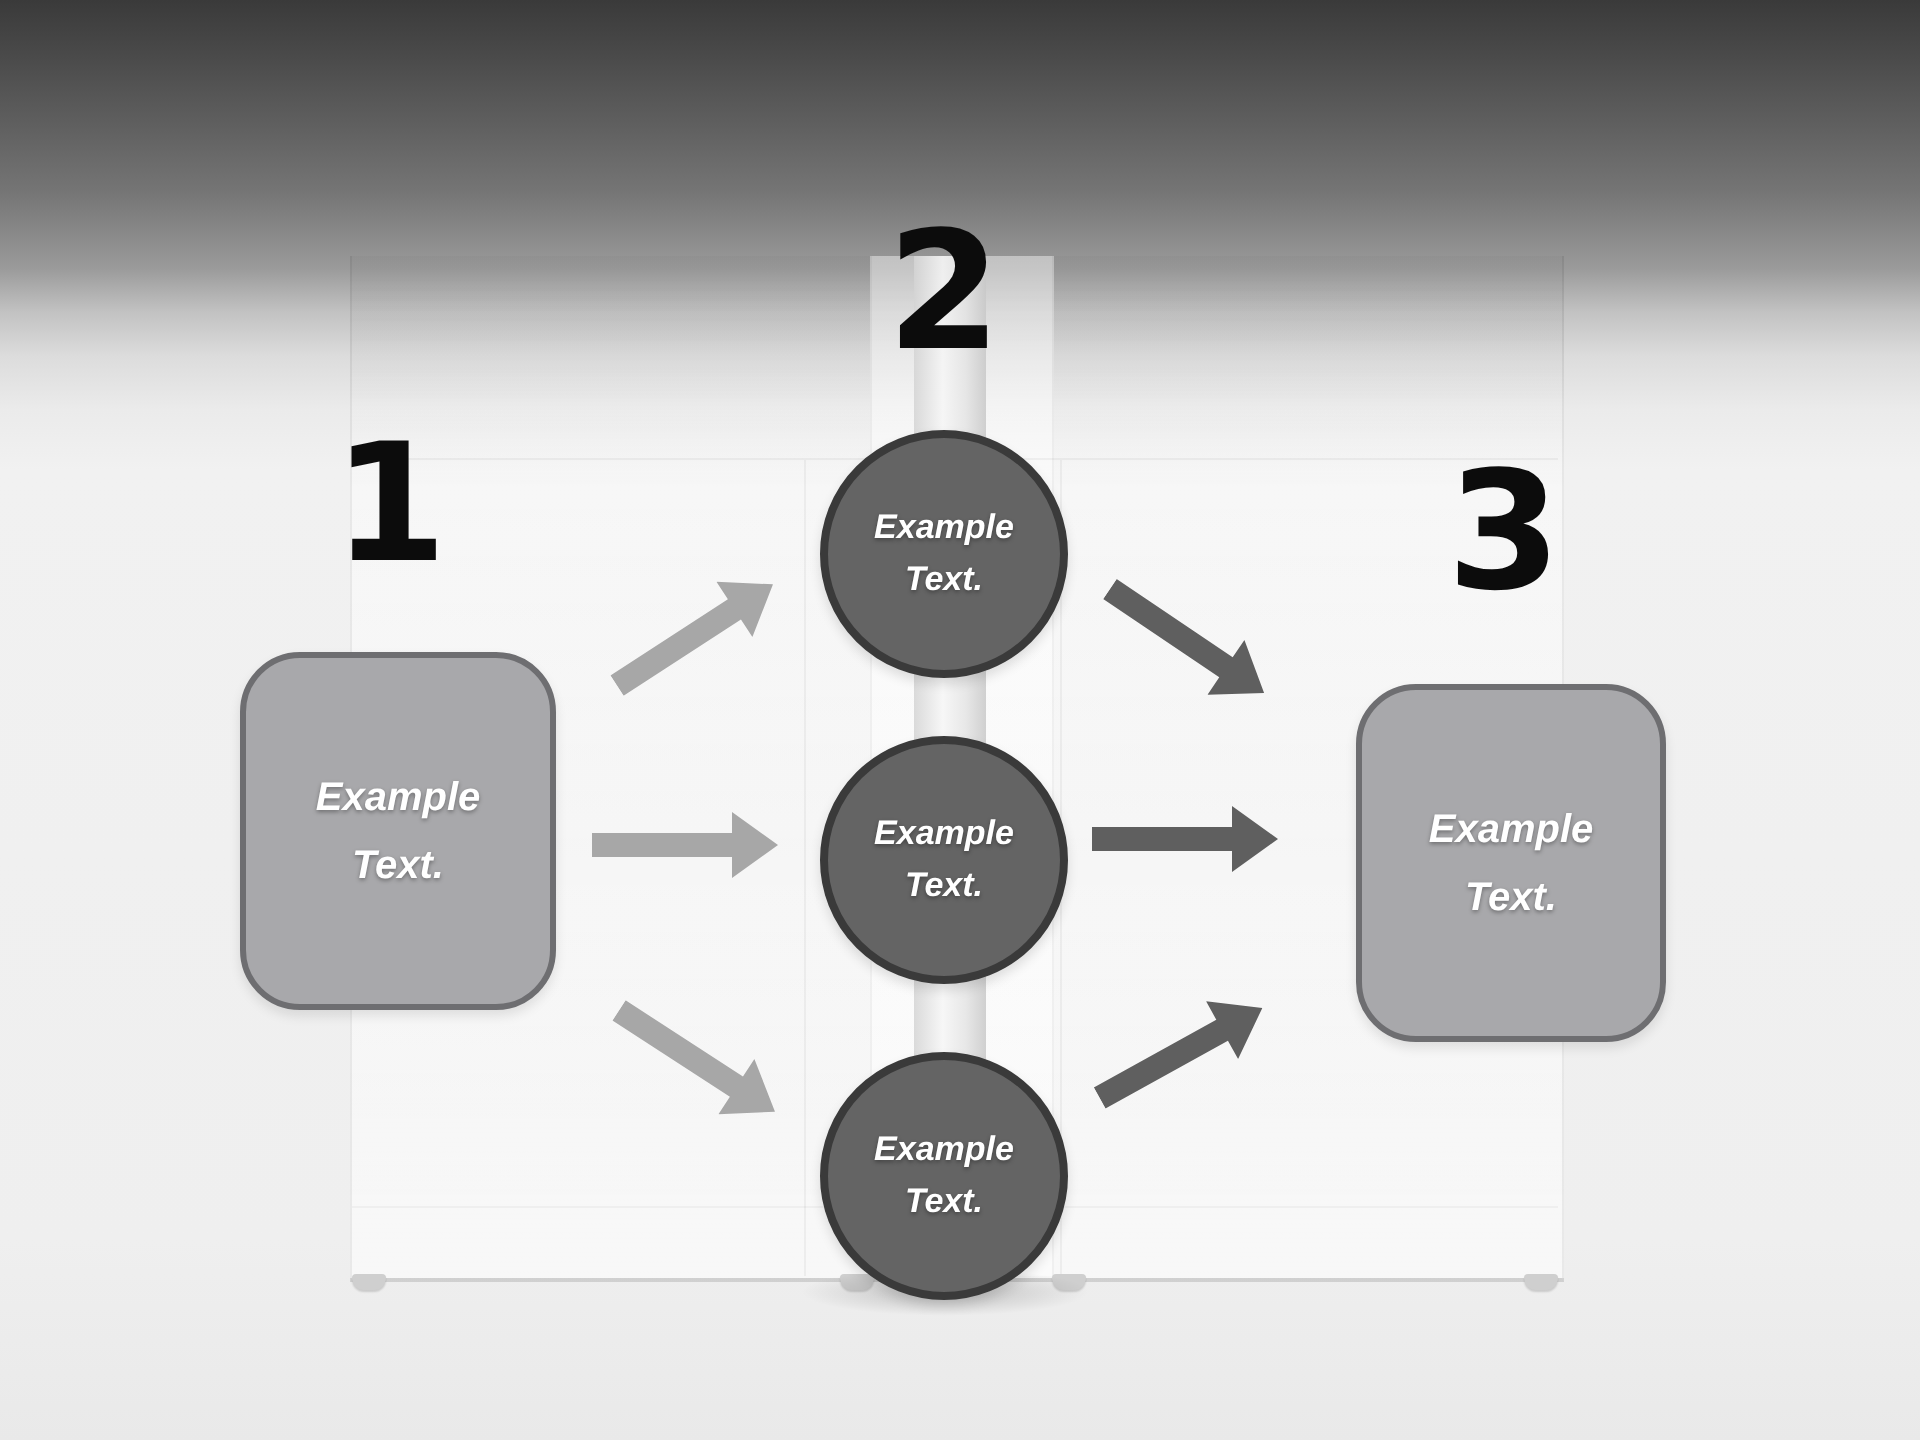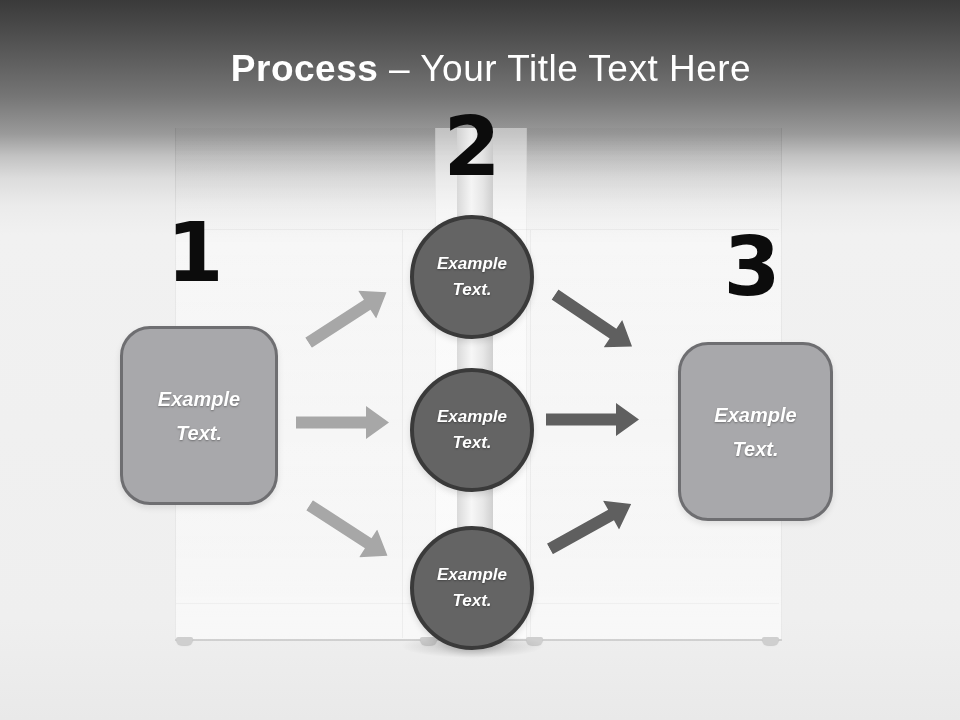--- a/index.html
+++ b/index.html
@@ -110,21 +110,20 @@
   <div class="seam seam-h1"></div>
   <div class="seam seam-h2"></div>
   <div class="seam seam-v1"></div>
   <div class="seam seam-v2"></div>
   <div class="foot foot-1"></div>
   <div class="foot foot-2"></div>
   <div class="foot foot-3"></div>
   <div class="foot foot-4"></div>
   <div class="floor-shadow"></div>
 
-  <h1 class="title" style="margin:0;font-weight:400;"><span class="emph">Process</span><span> </span><span class="sep">–</span><span> </span><span class="rest">Your Title Text Here</span></h1>
 
   <div class="step-number num-1">1</div>
   <div class="step-number num-2">2</div>
   <div class="step-number num-3">3</div>
 
   <div class="side-box box-left">
     <span>Example</span>
     <span>Text.</span>
   </div>
   <div class="side-box box-right">

